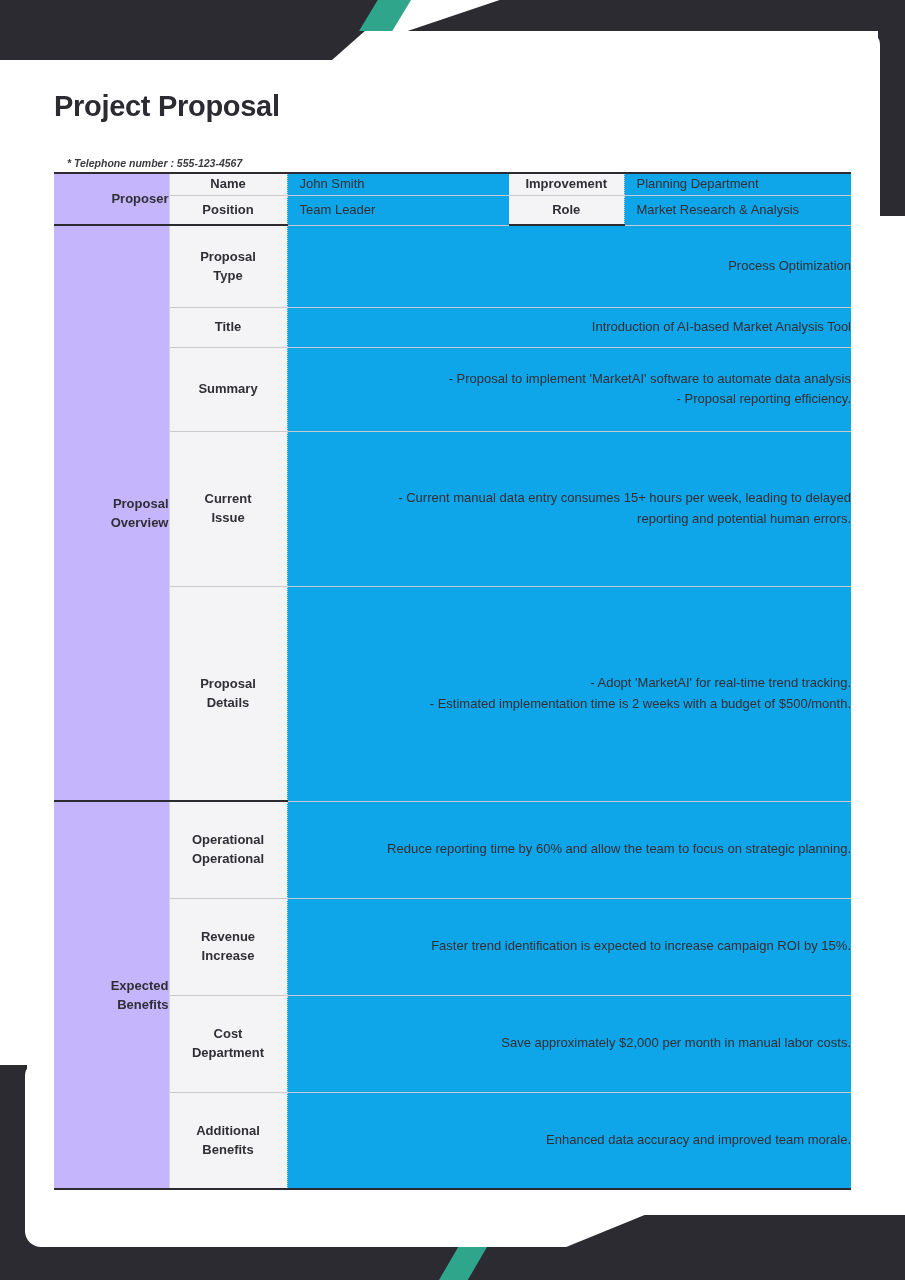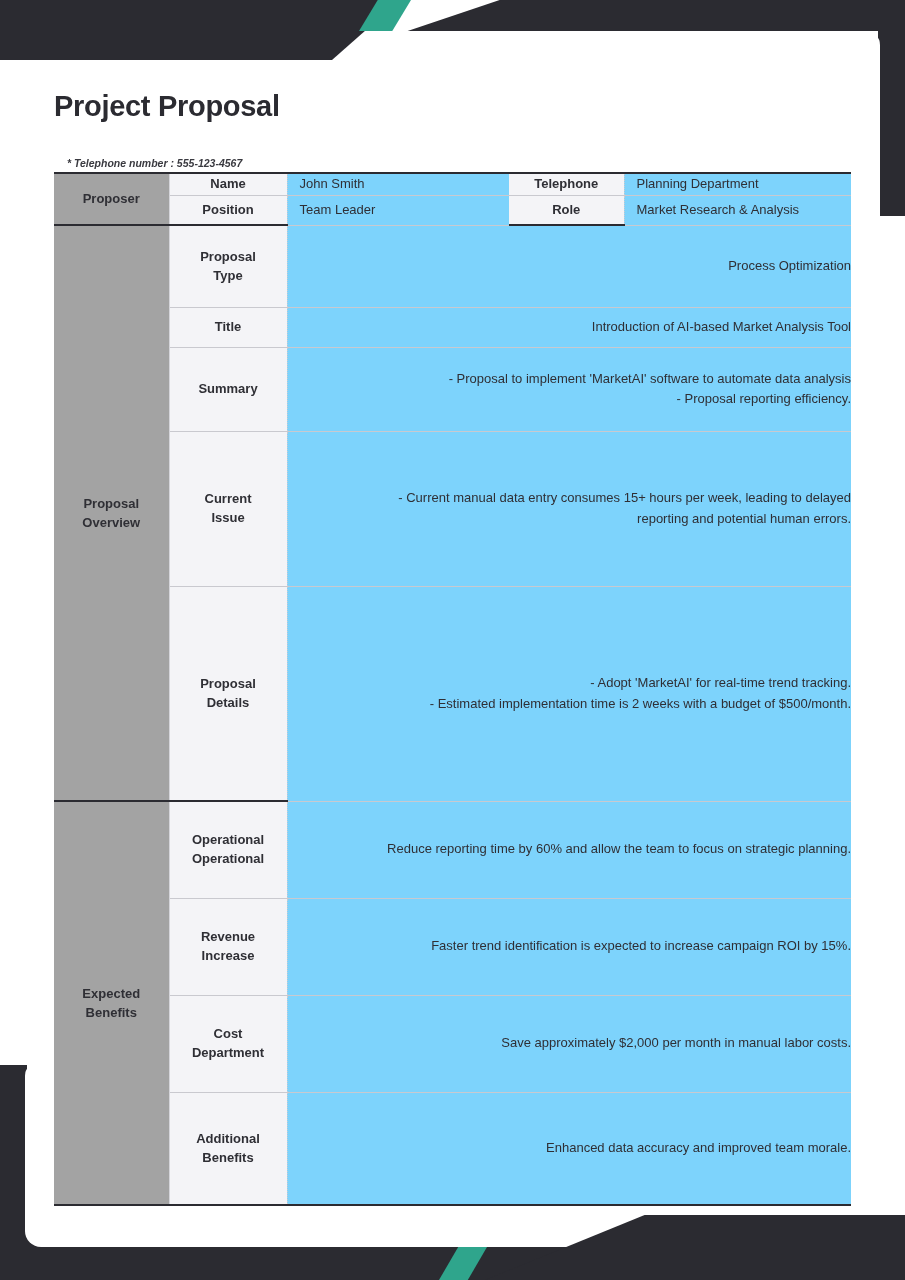--- a/index.html
+++ b/index.html
@@ -163,30 +163,30 @@
   .hdr-cell {
     background: #f4f4f7;
     font-weight: bold;
     text-align: center;
     font-size: 13.5px;
     color: #23232a;
     line-height: 1.45;
     border-right: 1px dotted #c9c9cf;
   }
   .grp-cell {
-    background: #a3a3a3;
-    font-weight: bold;
-    text-align: center;
+    background: #c4b5fd;
+    font-weight: bold;
+    text-align: right;
     font-size: 13.5px;
     color: #23232a;
     line-height: 1.5;
     border-right: 1px solid #d5d5da;
   }
   .val-cell {
-    background: #7dd3fc;
+    background: #0ea5e9;
     padding-left: 12px;
     color: #3b3b42;
     font-size: 12.8px;
     line-height: 1.6;
   }
   .val-cell .ln { display: block; white-space: pre; text-align: right; }
   .val-cell .ln.ind { text-indent: 10px; }
 
   .top-rule { border-top: 2.5px solid #2b2b31; }
   .sec-rule { border-bottom: 2px solid #2b2b31 !important; }
@@ -221,21 +221,21 @@
         <col style="width:222px">
         <col style="width:115px">
         <col style="width:227px">
       </colgroup>
 
       <tbody>
           <tr>
         <td class="grp-cell top-rule sec-rule" rowspan="2">Proposer</td>
         <td class="hdr-cell top-rule thin">Name</td>
         <td class="val-cell top-rule thin">John Smith</td>
-        <td class="hdr-cell top-rule thin">Telephone</td>
+        <td class="hdr-cell top-rule thin">Improvement</td>
         <td class="val-cell top-rule thin">Planning Department</td>
       </tr>
       <tr>
         <td class="hdr-cell sec-rule" style="height:30px">Position</td>
         <td class="val-cell thin">Team Leader</td>
         <td class="hdr-cell sec-rule">Role</td>
         <td class="val-cell thin">Market Research &amp; Analysis</td>
       </tr>
 
       <tr>
@@ -314,21 +314,21 @@
       <tr>
         <td class="hdr-cell thin" style="height:97px">
           <span>Cost</span><br>
           <span>Department</span>
         </td>
         <td class="val-cell thin" colspan="3">
           <span class="ln">Save approximately $2,000 per month in manual labor costs.</span>
         </td>
       </tr>
       <tr>
-        <td class="hdr-cell end-rule" style="height:113px">
+        <td class="hdr-cell end-rule" style="height:97px">
           <span>Additional</span><br>
           <span>Benefits</span>
         </td>
         <td class="val-cell end-rule" colspan="3">
           <span class="ln">Enhanced data accuracy and improved team morale.</span>
         </td>
       </tr>
     </tbody>
       </table>
   </div>

